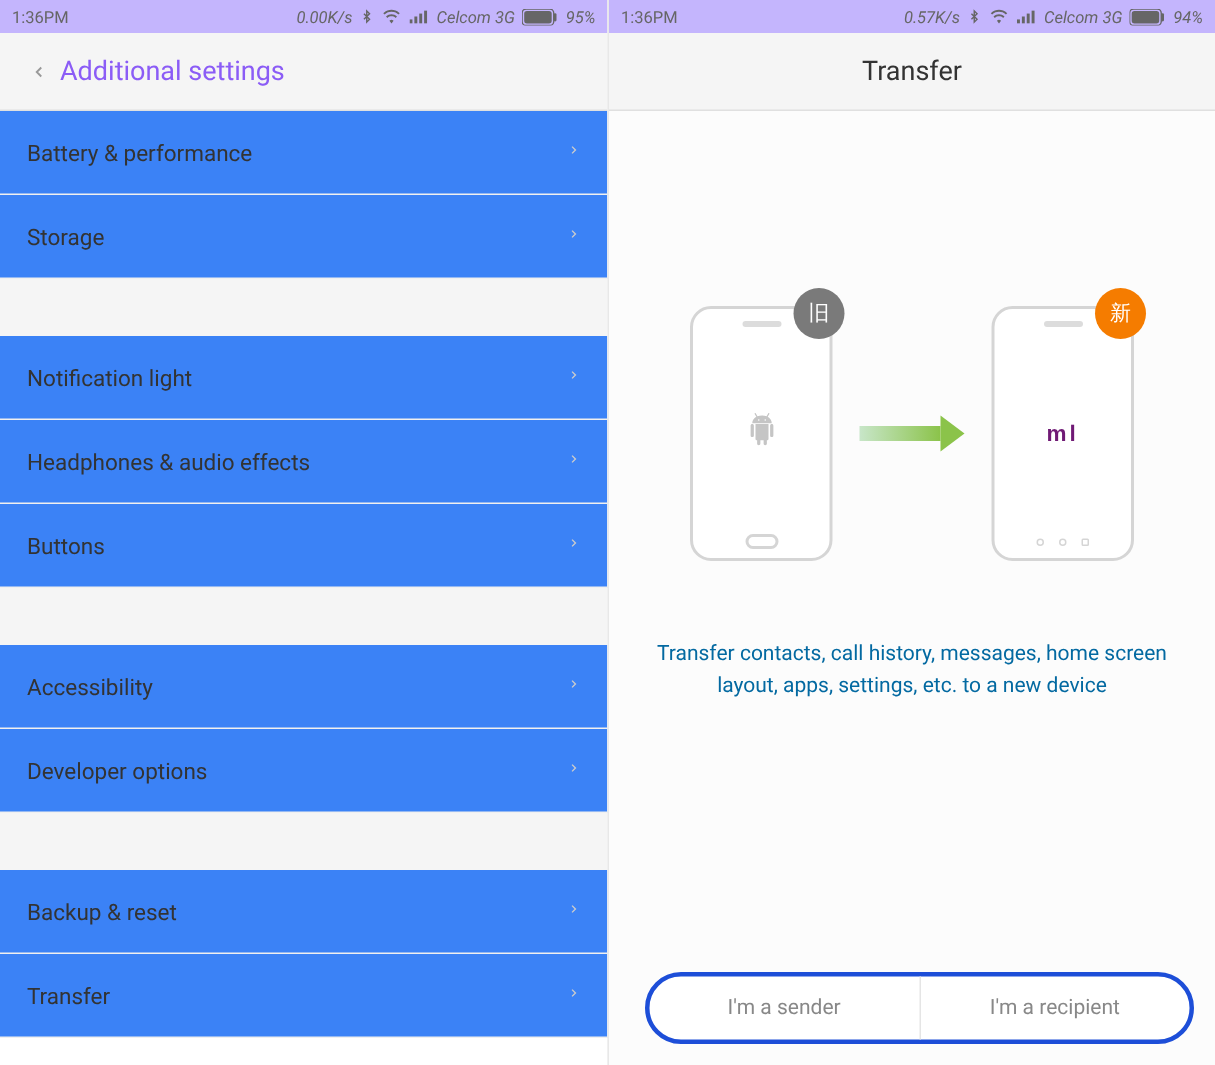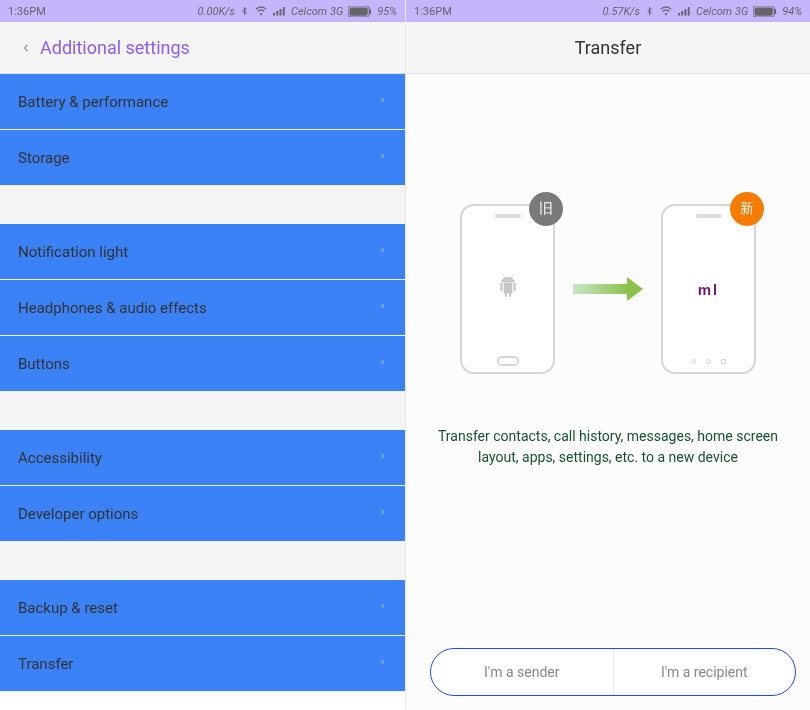--- a/index.html
+++ b/index.html
@@ -163,29 +163,29 @@
       width: 0; height: 0;
       border-top: 12px solid transparent;
       border-bottom: 12px solid transparent;
       border-left: 16px solid #8bc34a;
     }
     .transfer-desc {
       margin-top: 52px;
       padding: 0 30px;
       text-align: center;
       font-size: 14px;
-      color: #14532d;
+      color: #0369a1;
       line-height: 1.5;
     }
     .bottom-buttons {
       position: absolute;
       bottom: 14px;
       left: 24px; right: 14px;
       height: 48px;
-      border: 1px solid #1d4ed8;
+      border: 3px solid #1d4ed8;
       border-radius: 24px;
       display: flex;
       background: #fff;
     }
     .bottom-buttons .btn {
       flex: 1;
       display: flex;
       align-items: center;
       justify-content: center;
       font-size: 14px;

